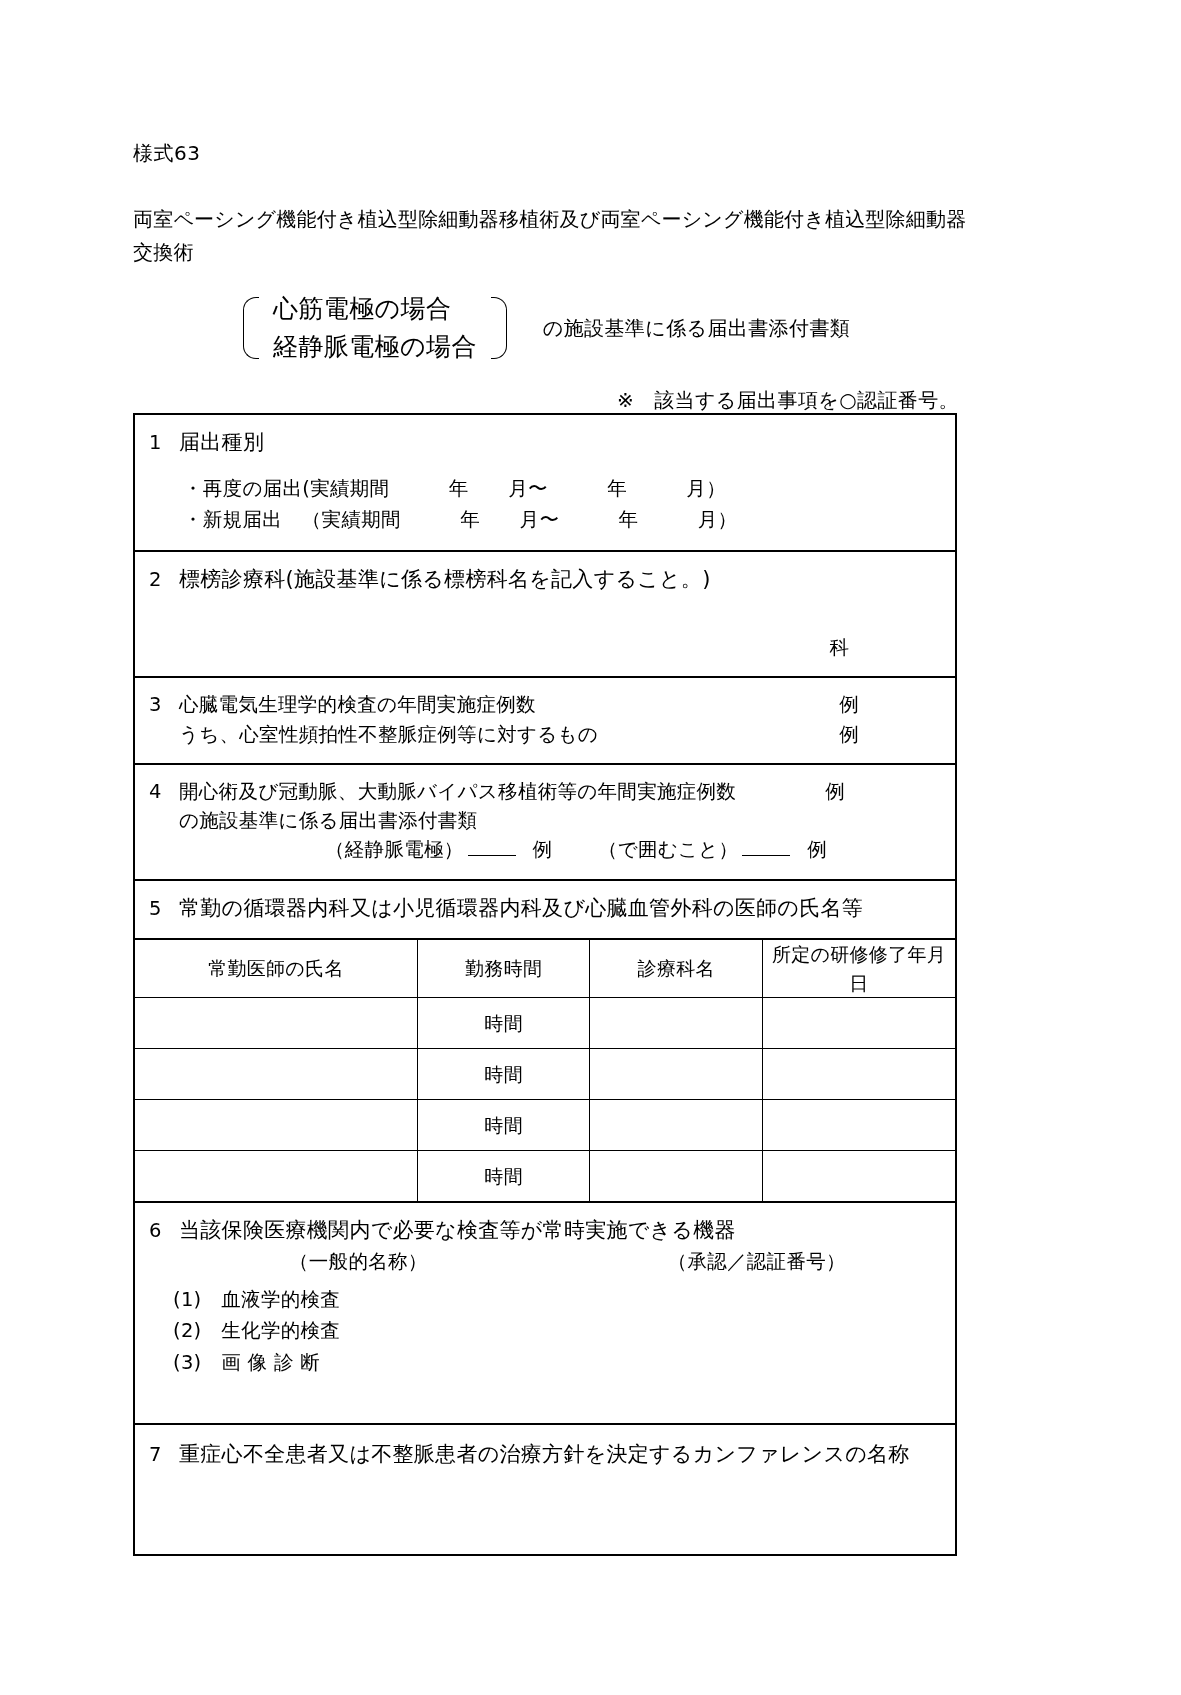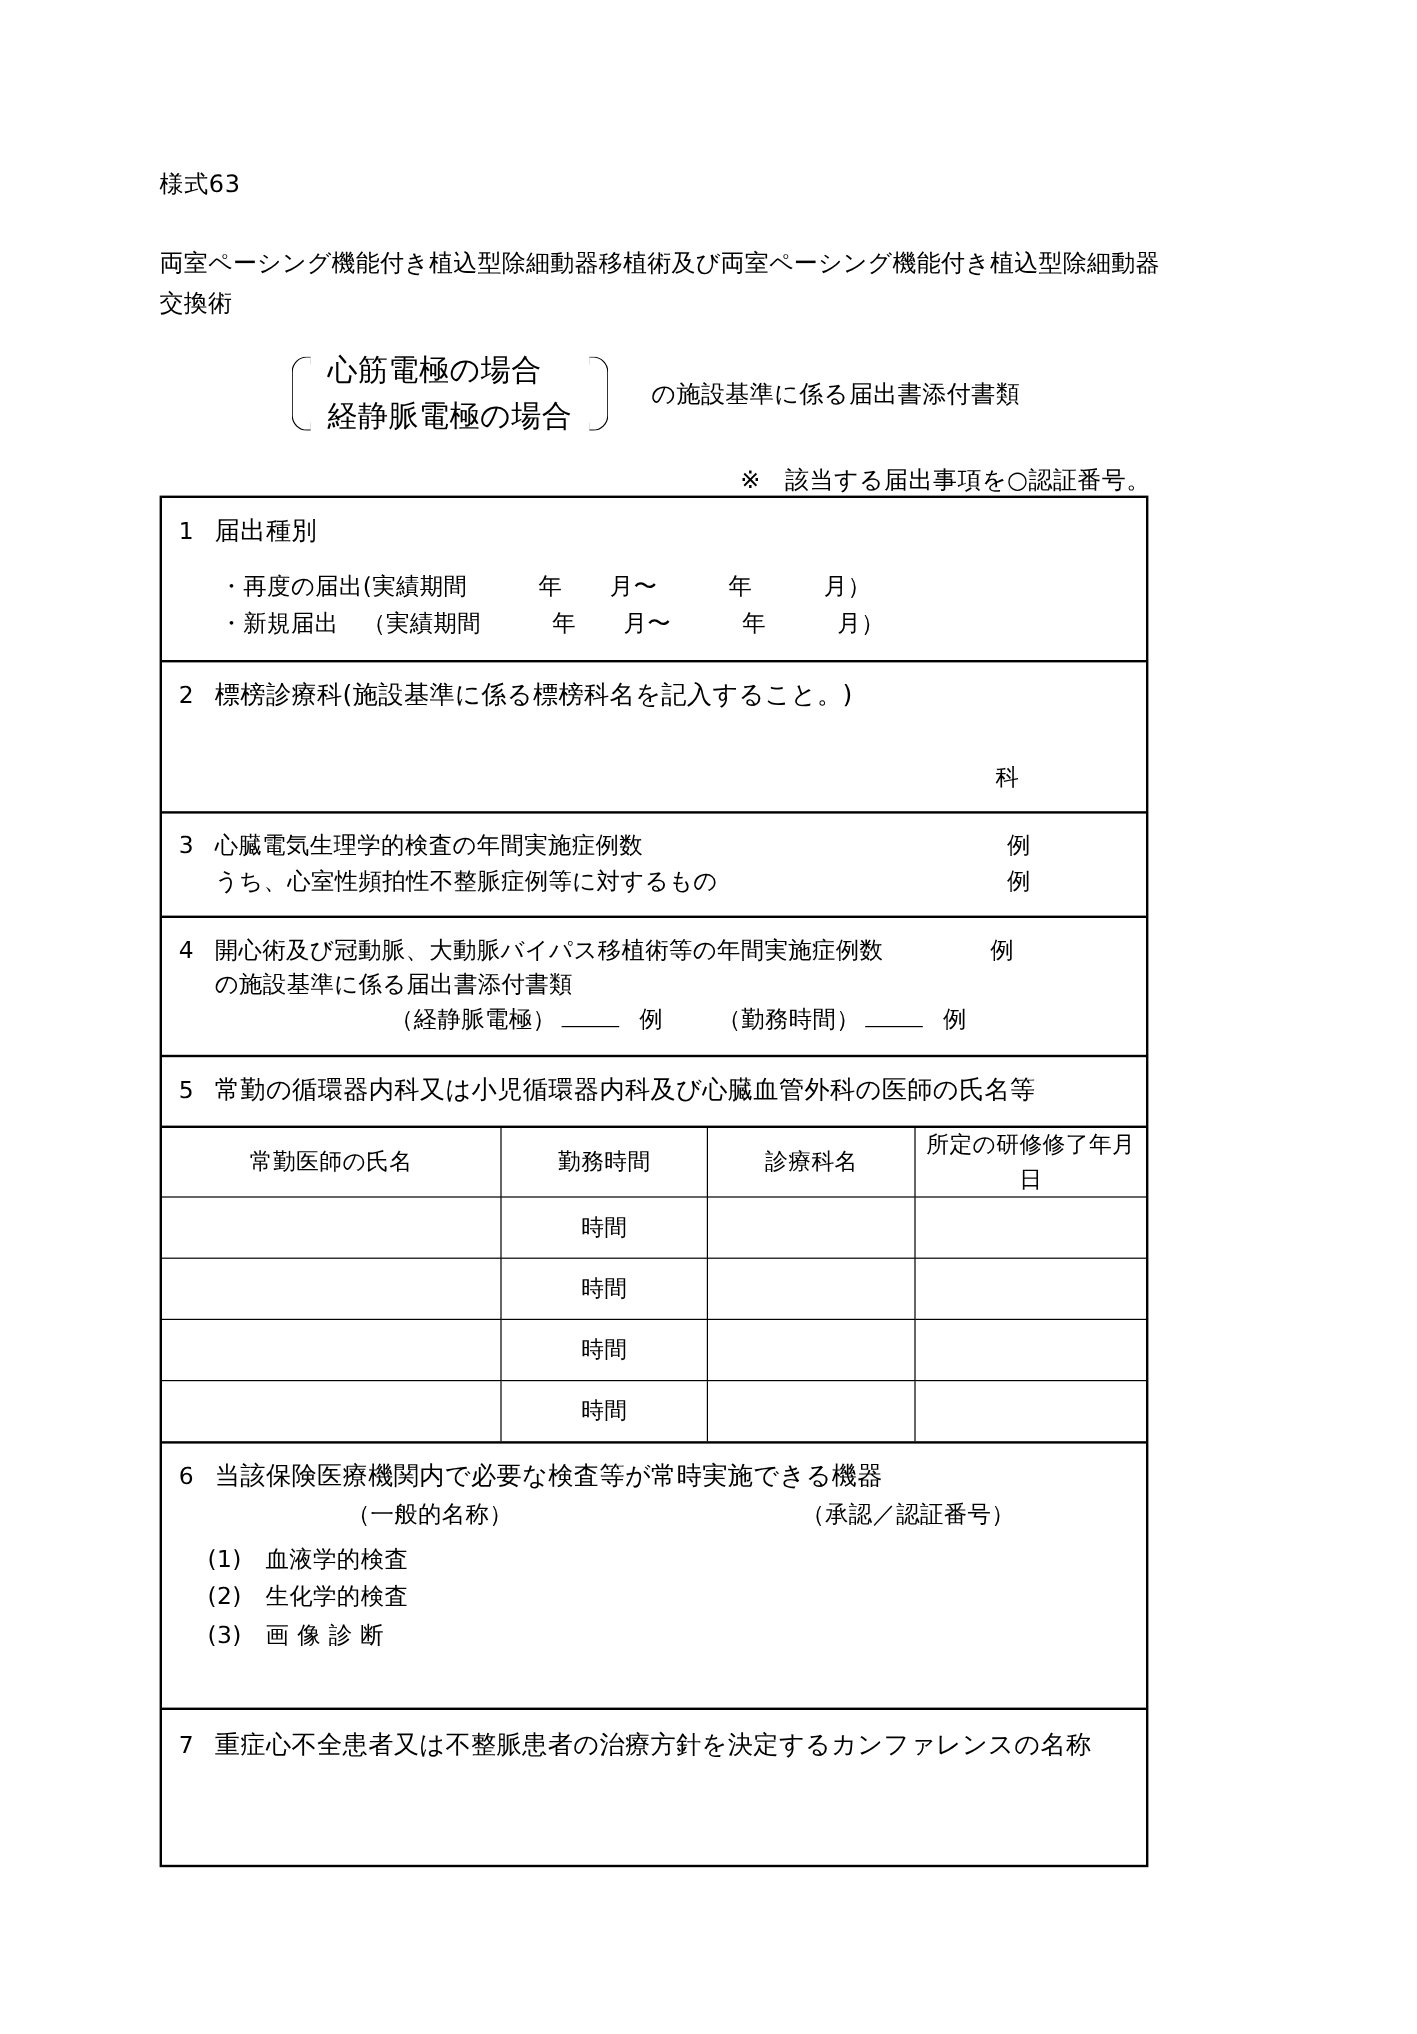--- a/index.html
+++ b/index.html
@@ -310,21 +310,21 @@
       </div>
     </div>
 
     <div class="sec">
       <div class="sec-inner">
         <div class="line-with-unit">
           <span><span class="num">4</span><span>開心術及び冠動脈、大動脈バイパス移植術等の年間実施症例数</span></span>
           <span class="unit-right-2">例</span>
         </div>
         <div class="indent-1" style="font-size:19.5px;letter-spacing:0.3px;">の施設基準に係る届出書添付書類</div>
-        <div class="pace-line"><span>（経静脈電極）</span><span class="blank-underline"></span>  <span>例</span>       <span>（勤務時間）</span><span class="blank-underline"></span>  <span>例</span></div>
+        <div class="pace-line"><span>（経静脈電極）</span><span class="blank-underline"></span>  <span>例</span>       <span>（で囲むこと）</span><span class="blank-underline"></span>  <span>例</span></div>
       </div>
     </div>
 
     <div class="sec">
       <div class="sec5-head">
         <div class="row-line">
           <span class="num">5</span>
           <span class="heading-text">常勤の循環器内科又は小児循環器内科及び心臓血管外科の医師の氏名等</span>
         </div>
       </div>

